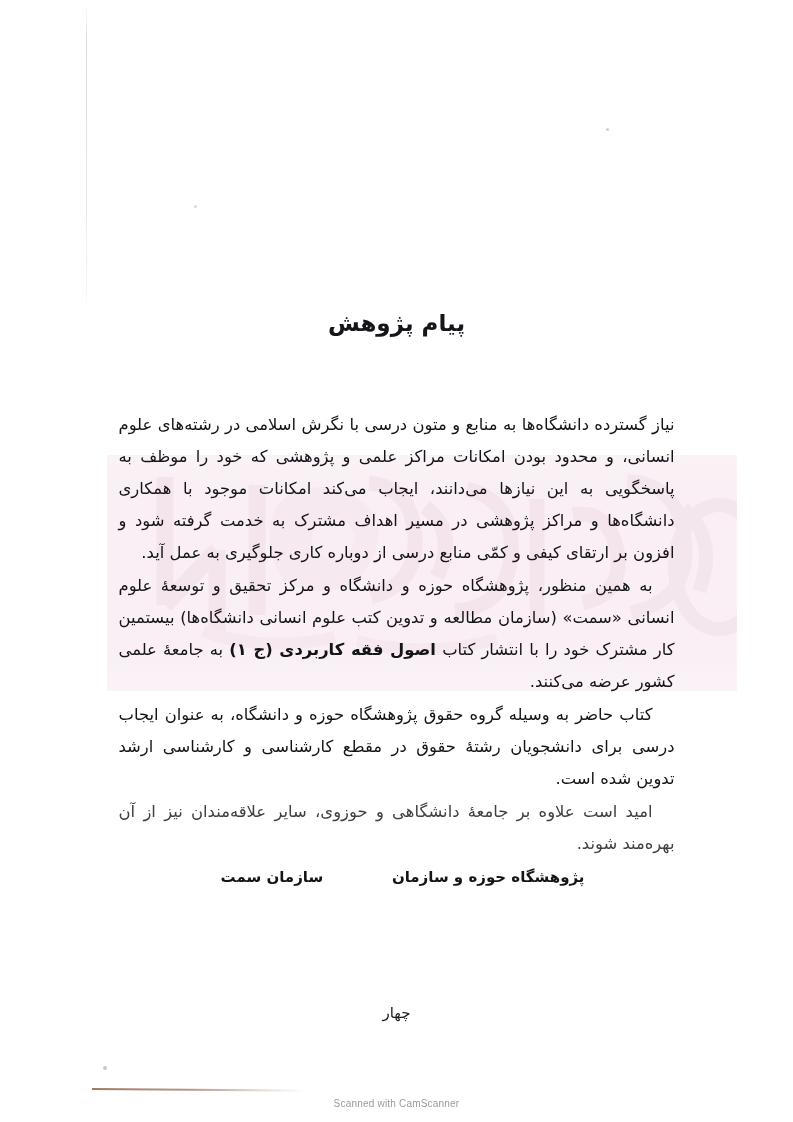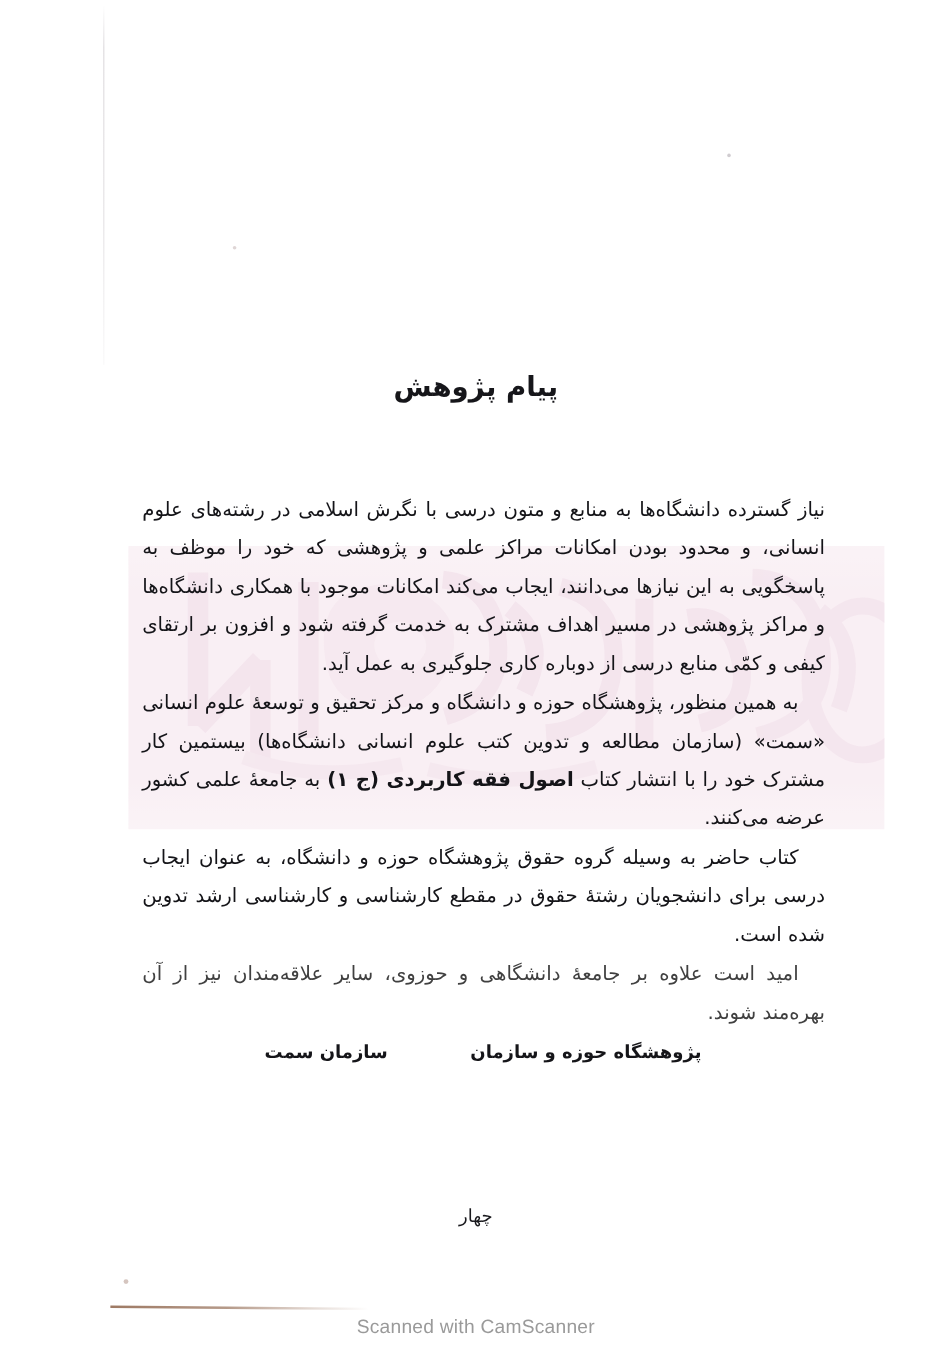--- a/index.html
+++ b/index.html
@@ -93,21 +93,21 @@
     top: 310px;
     text-align: center;
     font-size: 23px;
     font-weight: 700;
     color: #16161a;
     letter-spacing: 0.5px;
   }
 
   .body-block {
     position: absolute;
-    right: 49px;
+    right: 62px;
     left: 62px;
     top: 409px;
     color: #141418;
     font-size: 16.4px;
     line-height: 32px;
     text-align: justify;
     text-justify: inter-word;
   }
   .para {
     margin: 0 0 1px 0;
@@ -156,21 +156,21 @@
     color: #1a1a1e;
   }
 
   
   .camscanner {
     position: absolute;
     left: 0;
     right: 0;
     top: 1098px;
     text-align: center;
-    font-size: 16px;
+    font-size: 10px;
     color: #9a9a9a;
     letter-spacing: 0.2px;
     font-family: "Liberation Sans", sans-serif;
   }
 </style>
 </head>
 <body>
 
 <div class="page">
 

